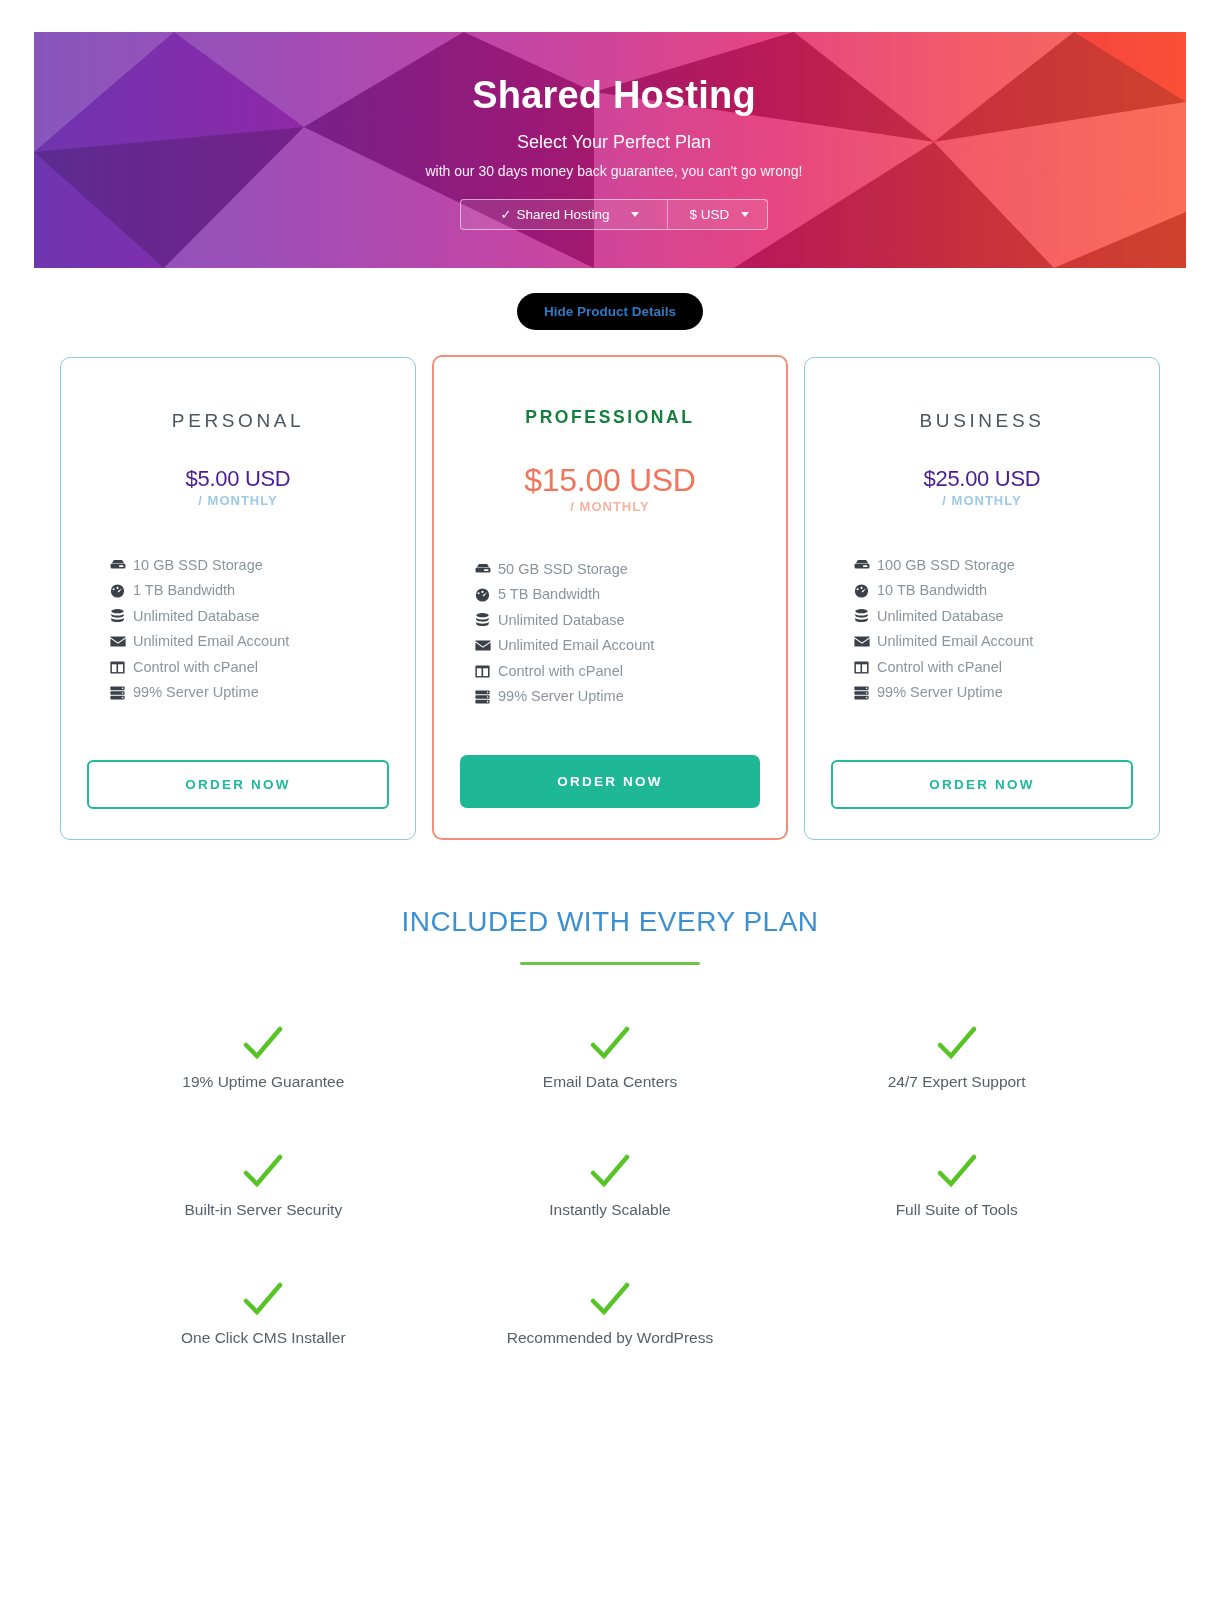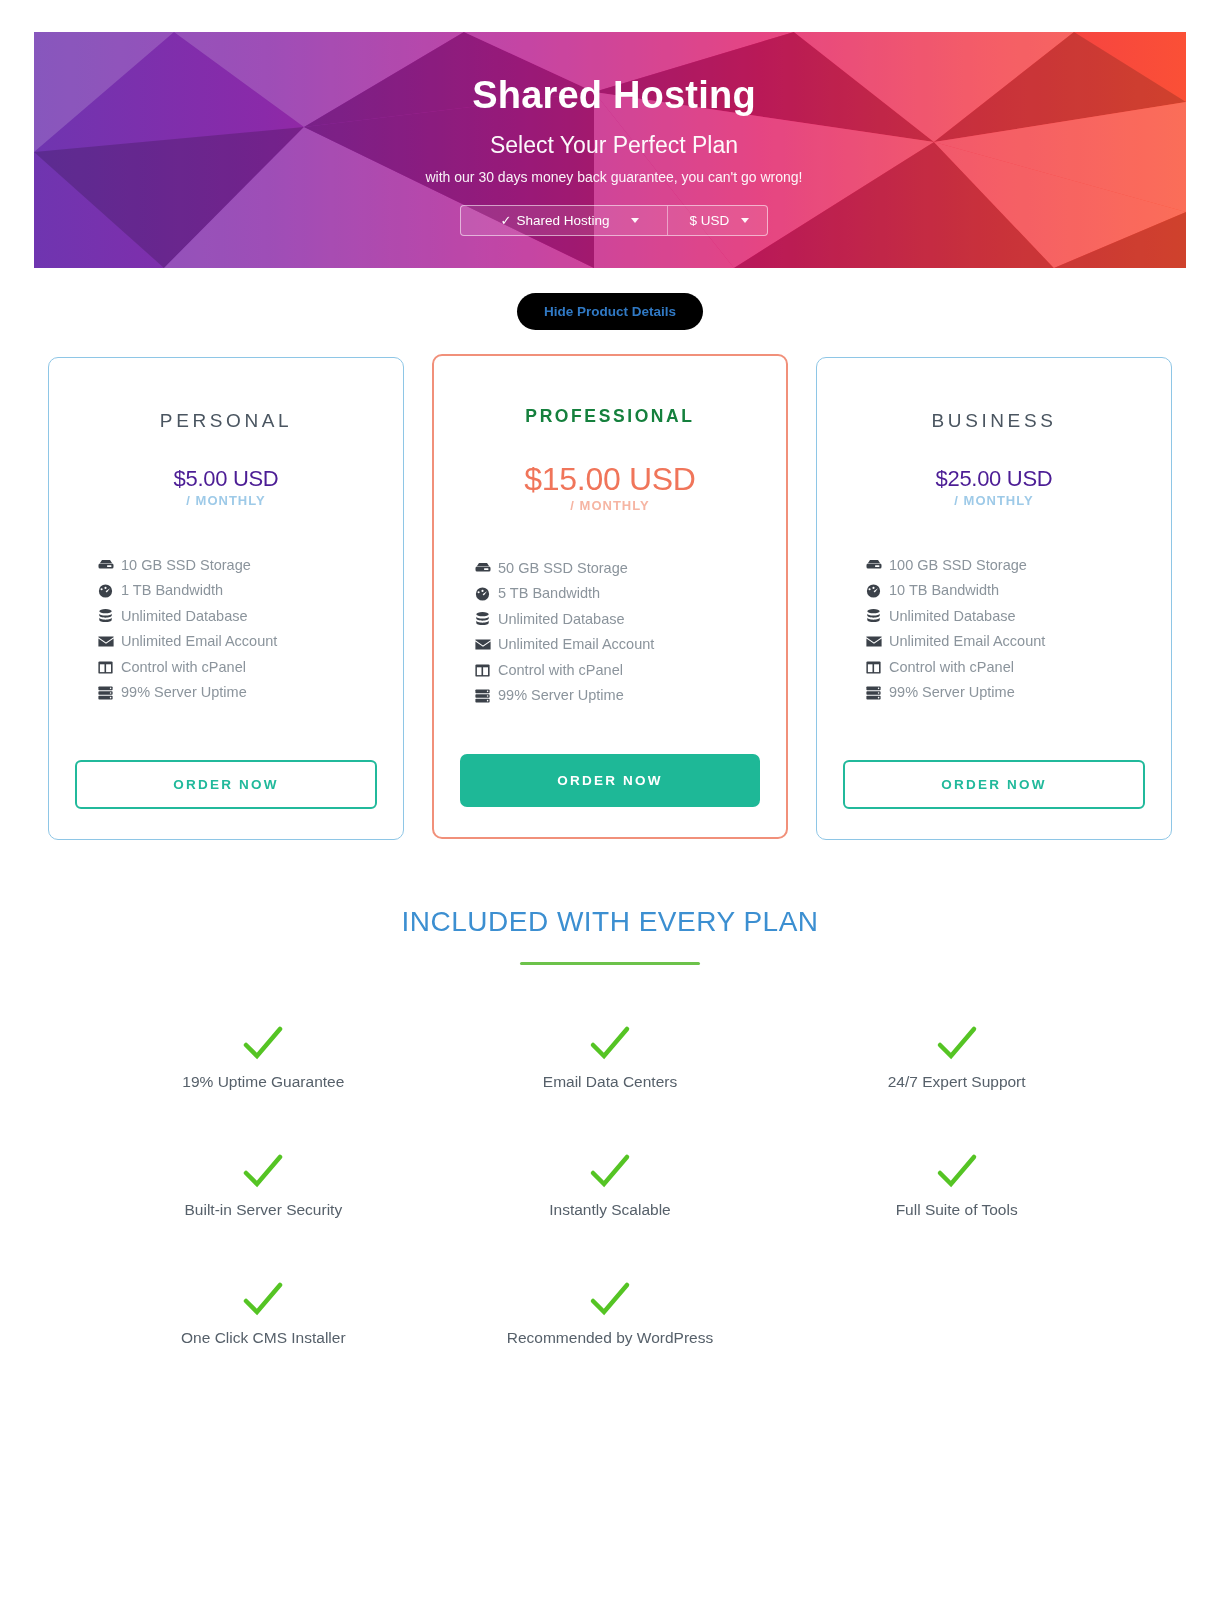--- a/index.html
+++ b/index.html
@@ -31,21 +31,21 @@
   }
   .hero-title {
     color: #ffffff;
     font-size: 38px;
     font-weight: bold;
     letter-spacing: 0.2px;
     line-height: 1.15;
   }
   .hero-sub {
     color: #ffffff;
-    font-size: 23px;
+    font-size: 18px;
     font-weight: 300;
     margin-top: 14px;
     opacity: 0.97;
   }
   .hero-note {
     color: #ffffff;
     font-size: 14px;
     font-weight: 400;
     margin-top: 10px;
     opacity: 0.94;
@@ -100,24 +100,24 @@
     border-radius: 22px;
     border: none;
     cursor: pointer;
     font-family: "Liberation Sans", sans-serif;
   }
 
   
   .cards {
     display: flex;
     justify-content: center;
-    gap: 28px;
+    gap: 16px;
     margin-top: 27px;
     padding: 0 34px;
-    align-items: center;
+    align-items: flex-end;
   }
   .card {
     width: 356px;
     background: #ffffff;
     border: 1px solid #8ec6e6;
     border-radius: 10px;
     padding: 52px 26px 30px 26px;
     display: flex;
     flex-direction: column;
     min-height: 483px;

